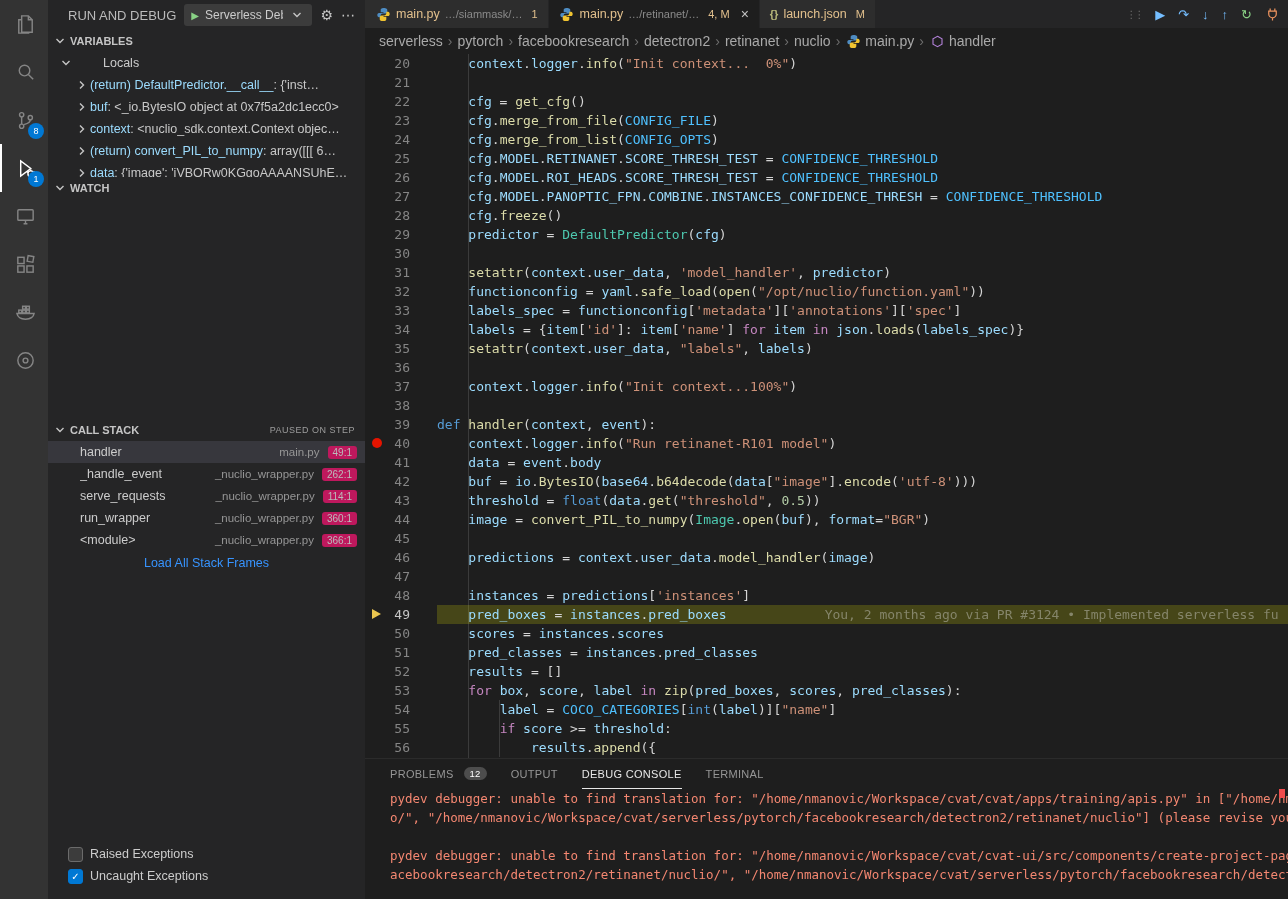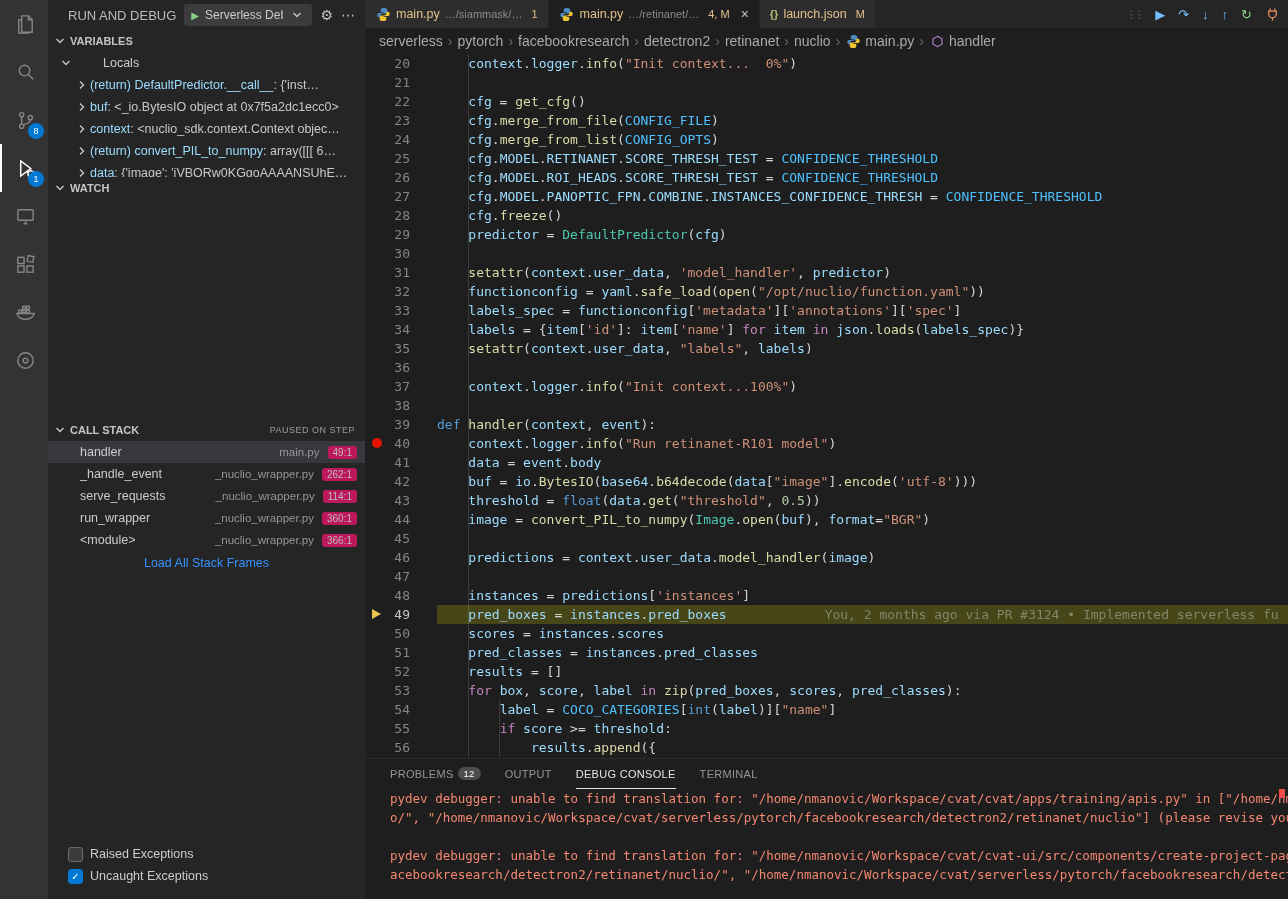--- a/index.html
+++ b/index.html
@@ -91,21 +91,21 @@
   .code-line.current .code-text{background:rgba(255,255,0,0.18);}
   .tk-v{color:#9cdcfe;}.tk-f{color:#dcdcaa;}.tk-k{color:#569cd6;}.tk-kc{color:#c586c0;}
   .tk-s{color:#ce9178;}.tk-n{color:#b5cea8;}.tk-c{color:#4fc1ff;}.tk-t{color:#4ec9b0;}.tk-d{color:#d4d4d4;}
   .blame{color:#85856a;margin-left:98px;}
 
   
   .panel{height:141px;flex:0 0 141px;position:relative;background:#1e1e1e;display:flex;flex-direction:column;
          border-top:1px solid #2b2b2b;box-sizing:border-box;}
   .panel-tabs{height:30px;flex:0 0 30px;display:flex;align-items:center;gap:24px;padding-left:25px;
               font-size:11px;color:#969696;letter-spacing:.3px;}
-  .ptab{display:flex;align-items:center;gap:4px;height:100%;cursor:pointer;border-bottom:1px solid transparent;box-sizing:border-box;}
+  .ptab{display:flex;align-items:center;gap:10px;height:100%;cursor:pointer;border-bottom:1px solid transparent;box-sizing:border-box;}
   .ptab.active{color:#e7e7e7;border-bottom-color:#e7e7e7;}
   .pbadge{background:#4d4d4d;color:#ffffff;border-radius:9px;font-size:9.5px;padding:1px 6px;}
   .console{flex:1;overflow:hidden;padding-left:25px;font-family:"DejaVu Sans Mono",monospace;
            font-size:12.5px;line-height:19px;color:#f48771;white-space:pre;}
   .cline{height:19px;overflow:hidden;}
   .scroll-marker{position:absolute;right:3px;top:30px;width:6px;height:9px;background:#f14c4c;}
 </style>
 </head>
 <body>
 

